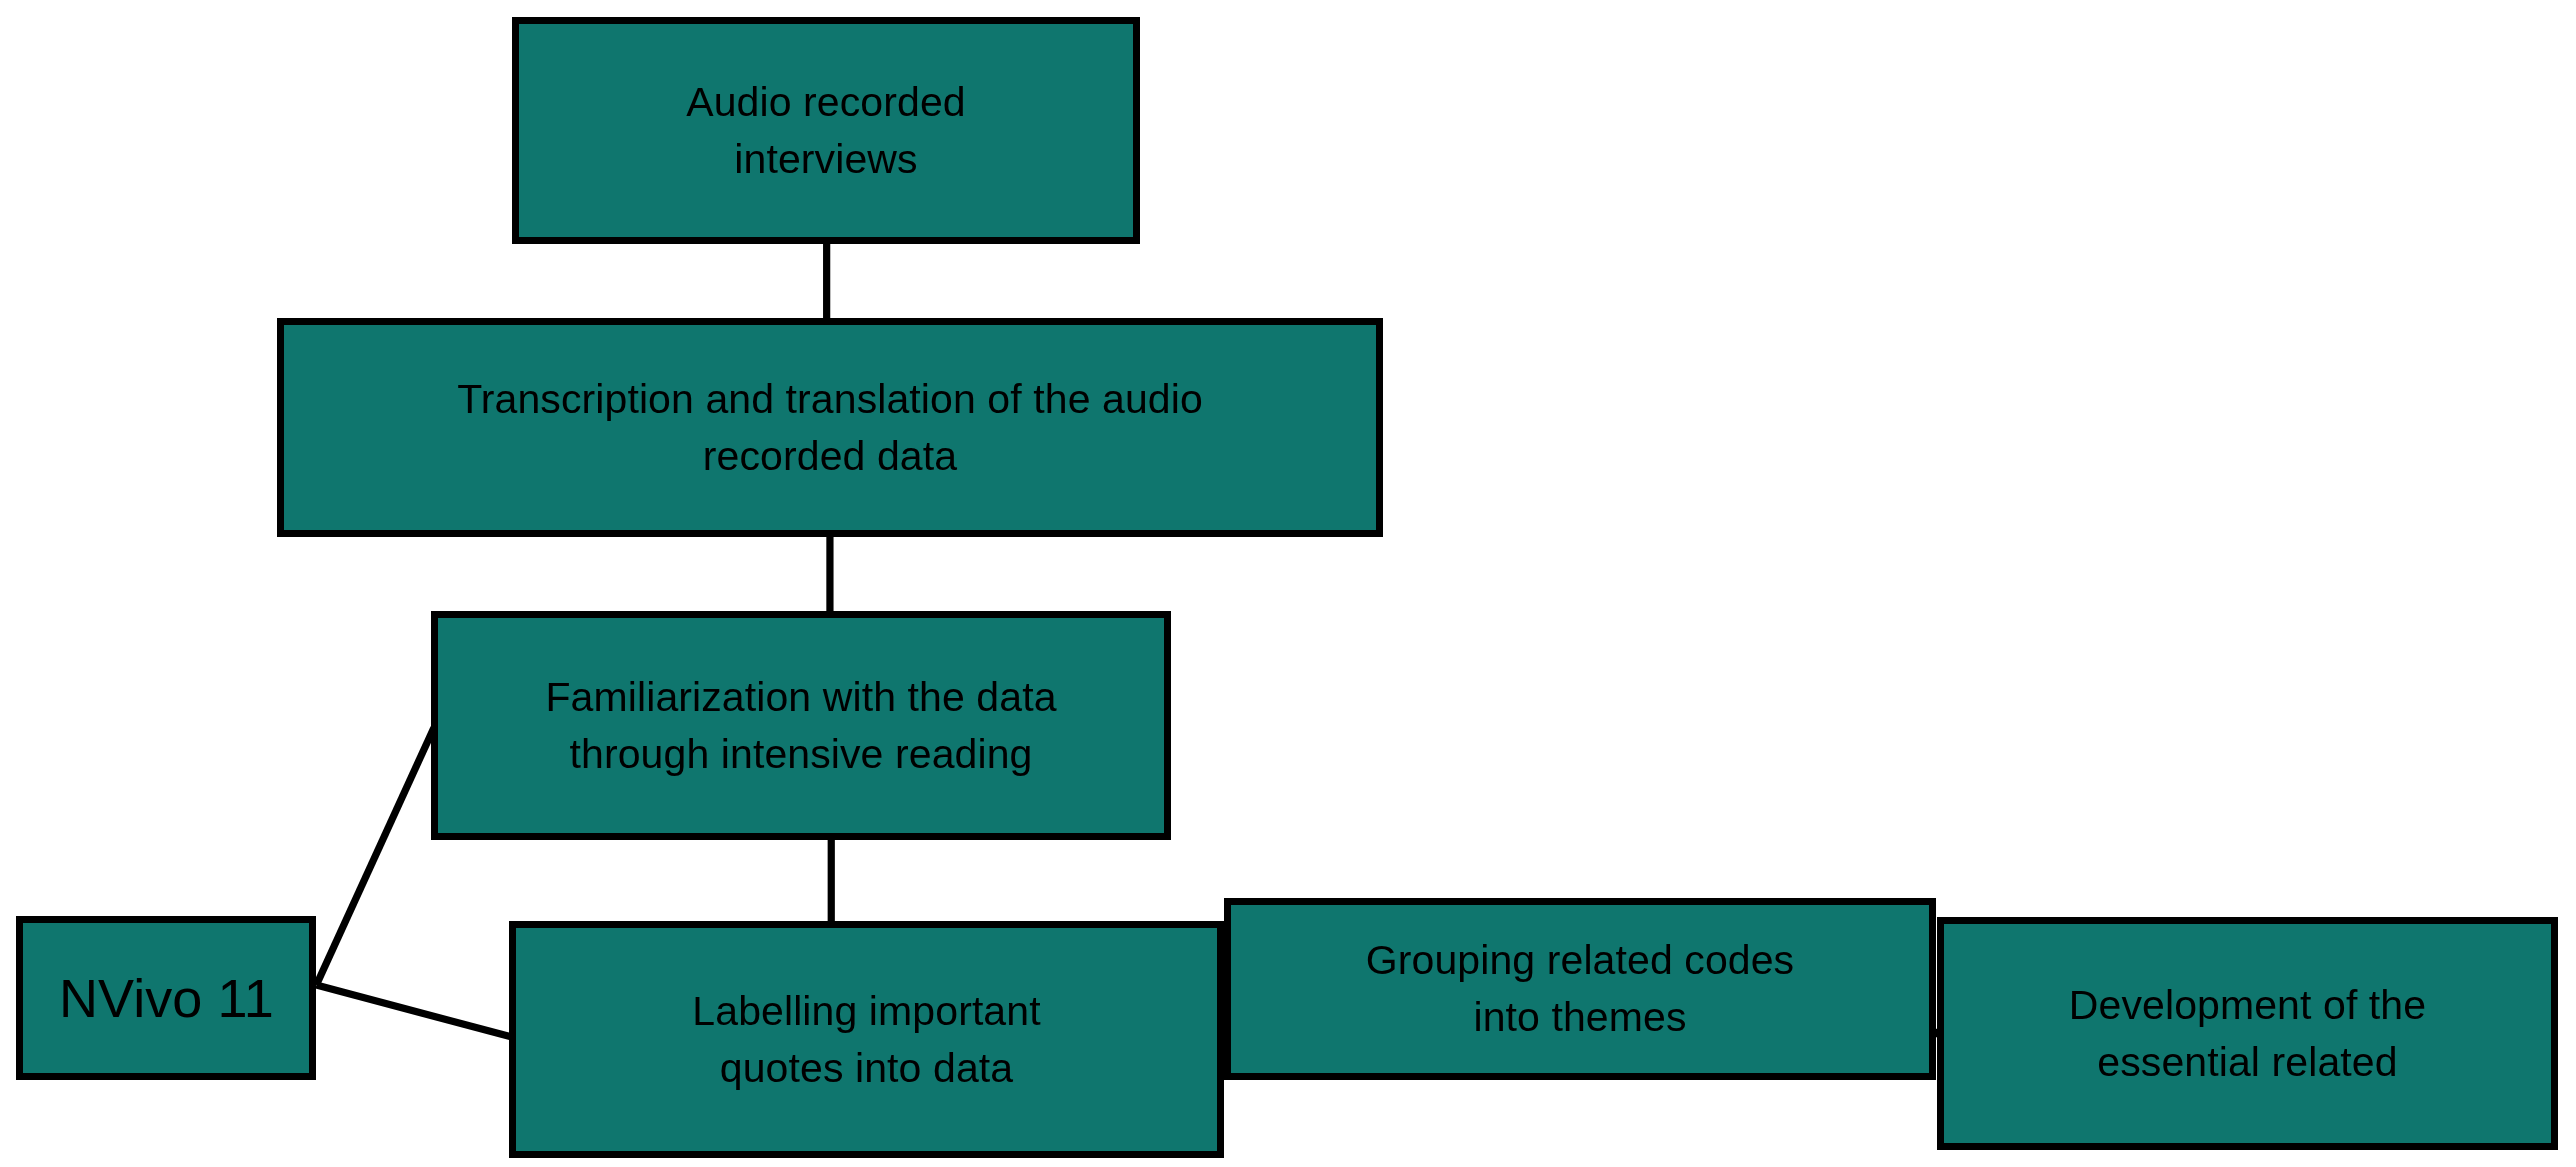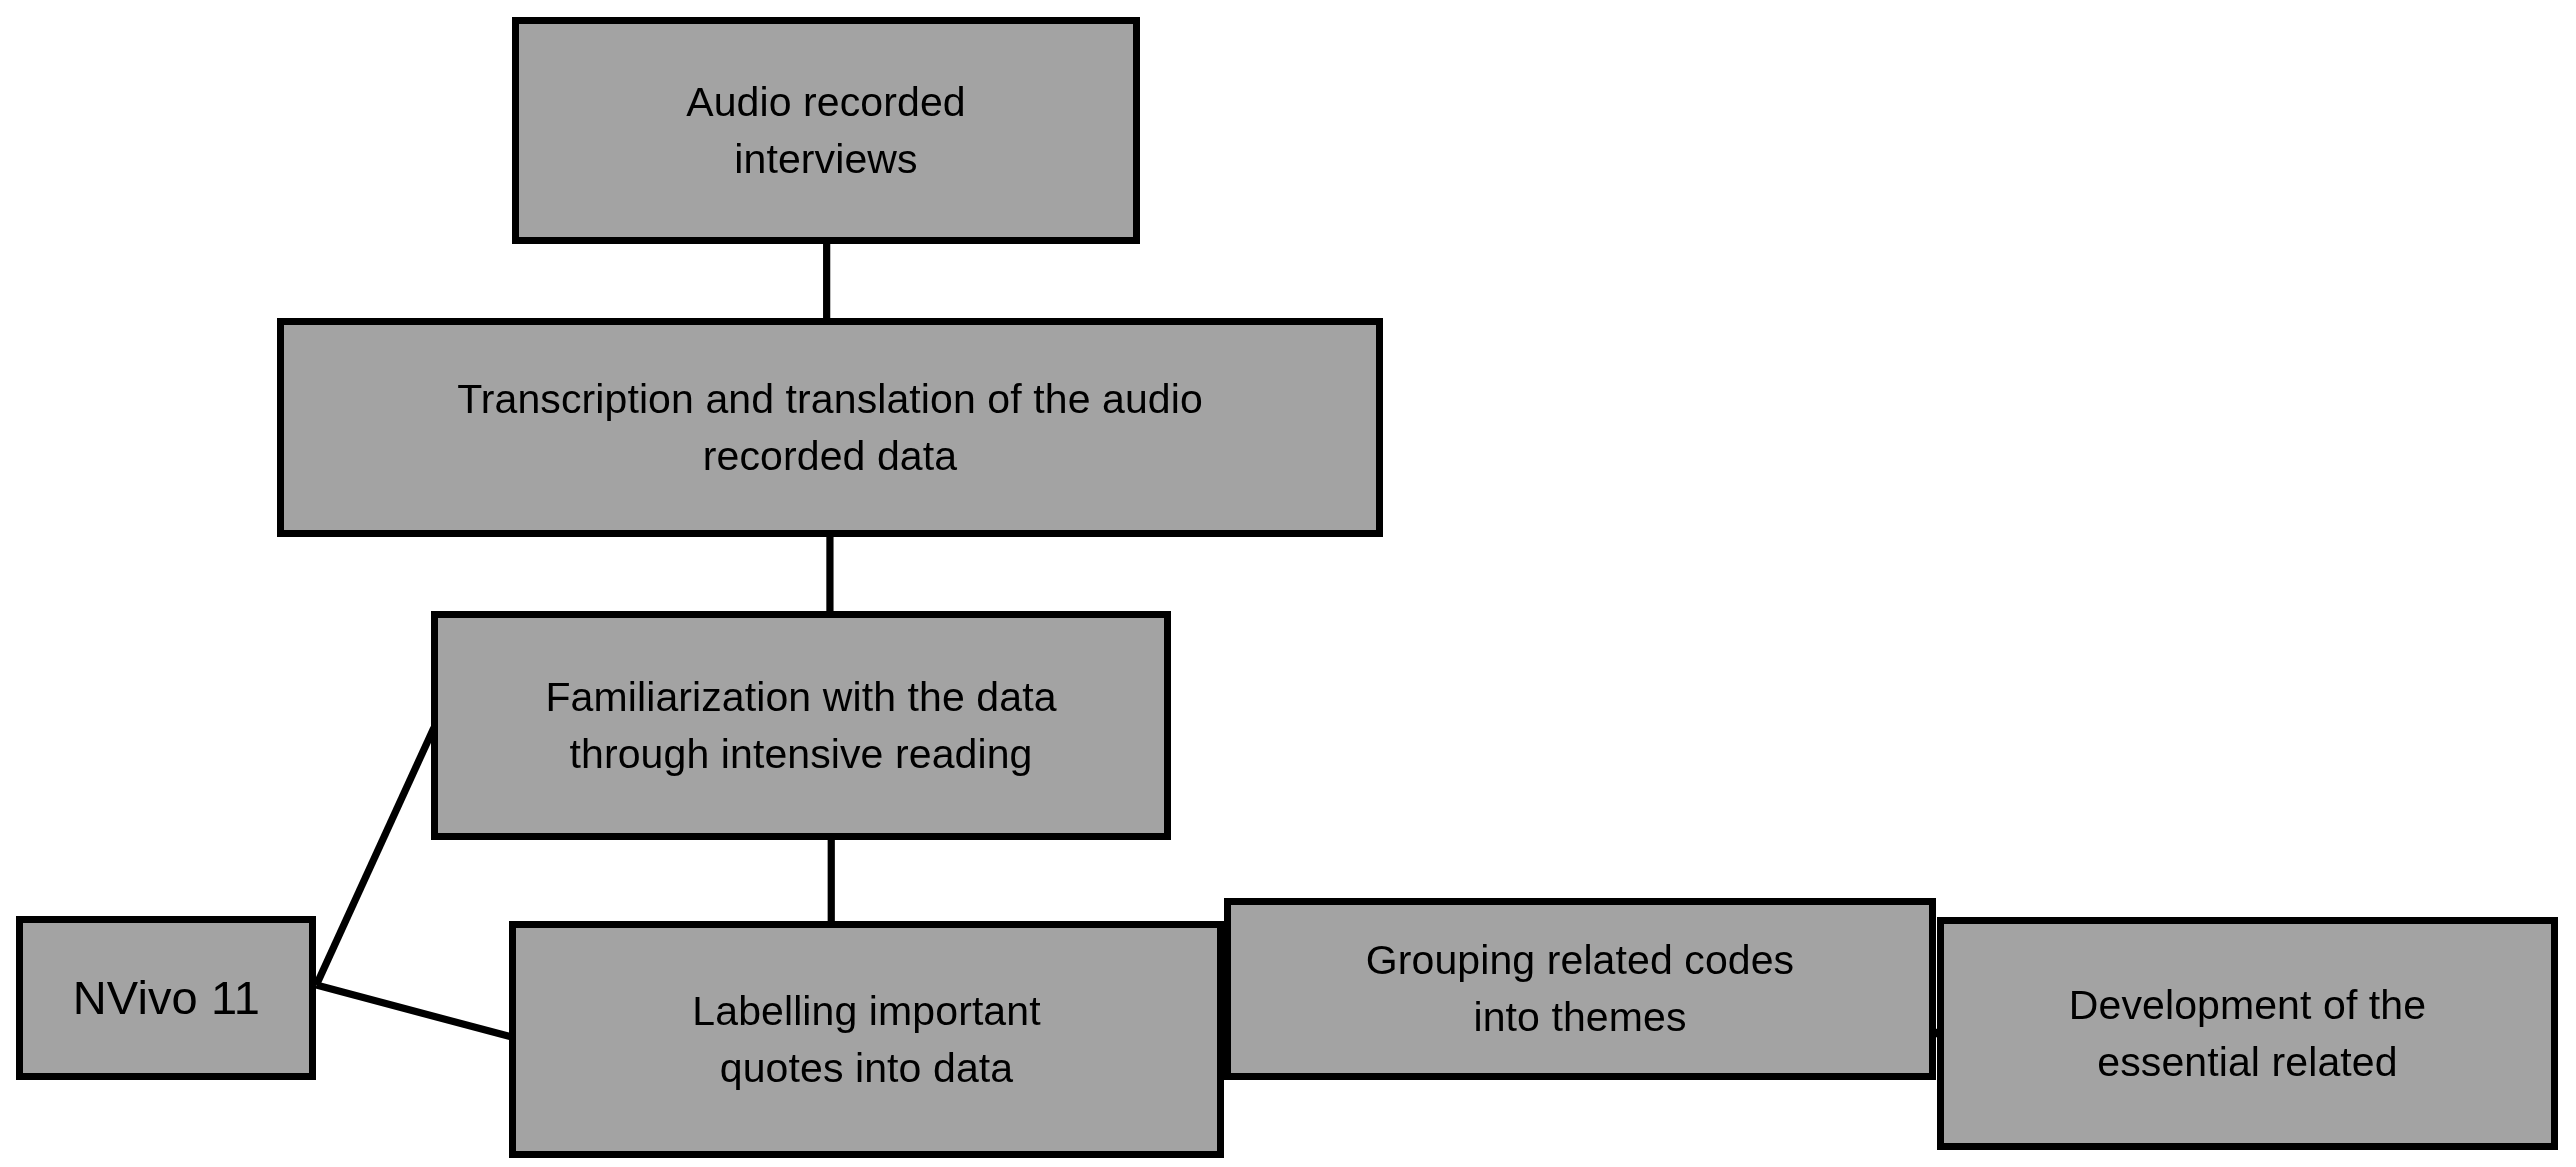--- a/index.html
+++ b/index.html
@@ -29,21 +29,21 @@
     width: 2576px;
     height: 1167px;
     z-index: 1;
     pointer-events: none;
   }
 
   .node {
     position: absolute;
     z-index: 2;
     box-sizing: border-box;
-    background: #a3a3a3;
+    background: #0f766e;
     border: 7.2px solid #000000;
     display: flex;
     align-items: center;
     justify-content: center;
     text-align: center;
   }
 
   .node-label {
     display: block;
     width: 100%;
@@ -59,21 +59,21 @@
 
   
   #node-audio-interviews      { left: 512px;  top: 17px;   width: 628px;  height: 227px; }
   #node-transcription         { left: 277px;  top: 318px;  width: 1106px; height: 219px; }
   #node-familiarization       { left: 431px;  top: 611px;  width: 740px; height: 229px; }
   #node-nvivo                 { left: 16.4px;   top: 916px; width: 300px;  height: 164px; }
   #node-labelling             { left: 509px;  top: 921px; width: 715px; height: 237px; }
   #node-grouping              { left: 1224px; top: 898px; width: 712px; height: 182px; }
   #node-development           { left: 1937px; top: 917px; width: 621px;  height: 233px; }
 
-  #node-nvivo .node-label     { font-size: 47px; }
+  #node-nvivo .node-label     { font-size: 54px; }
 </style>
 </head>
 <body>
 
 <div id="diagram-root">
 
   <svg id="connectors" viewBox="0 0 3921 1777" width="2576" height="1167" xmlns="http://www.w3.org/2000/svg">
 
     <line x1="1258" y1="366" x2="1258" y2="492" stroke="#000000" stroke-width="11"></line>
 

